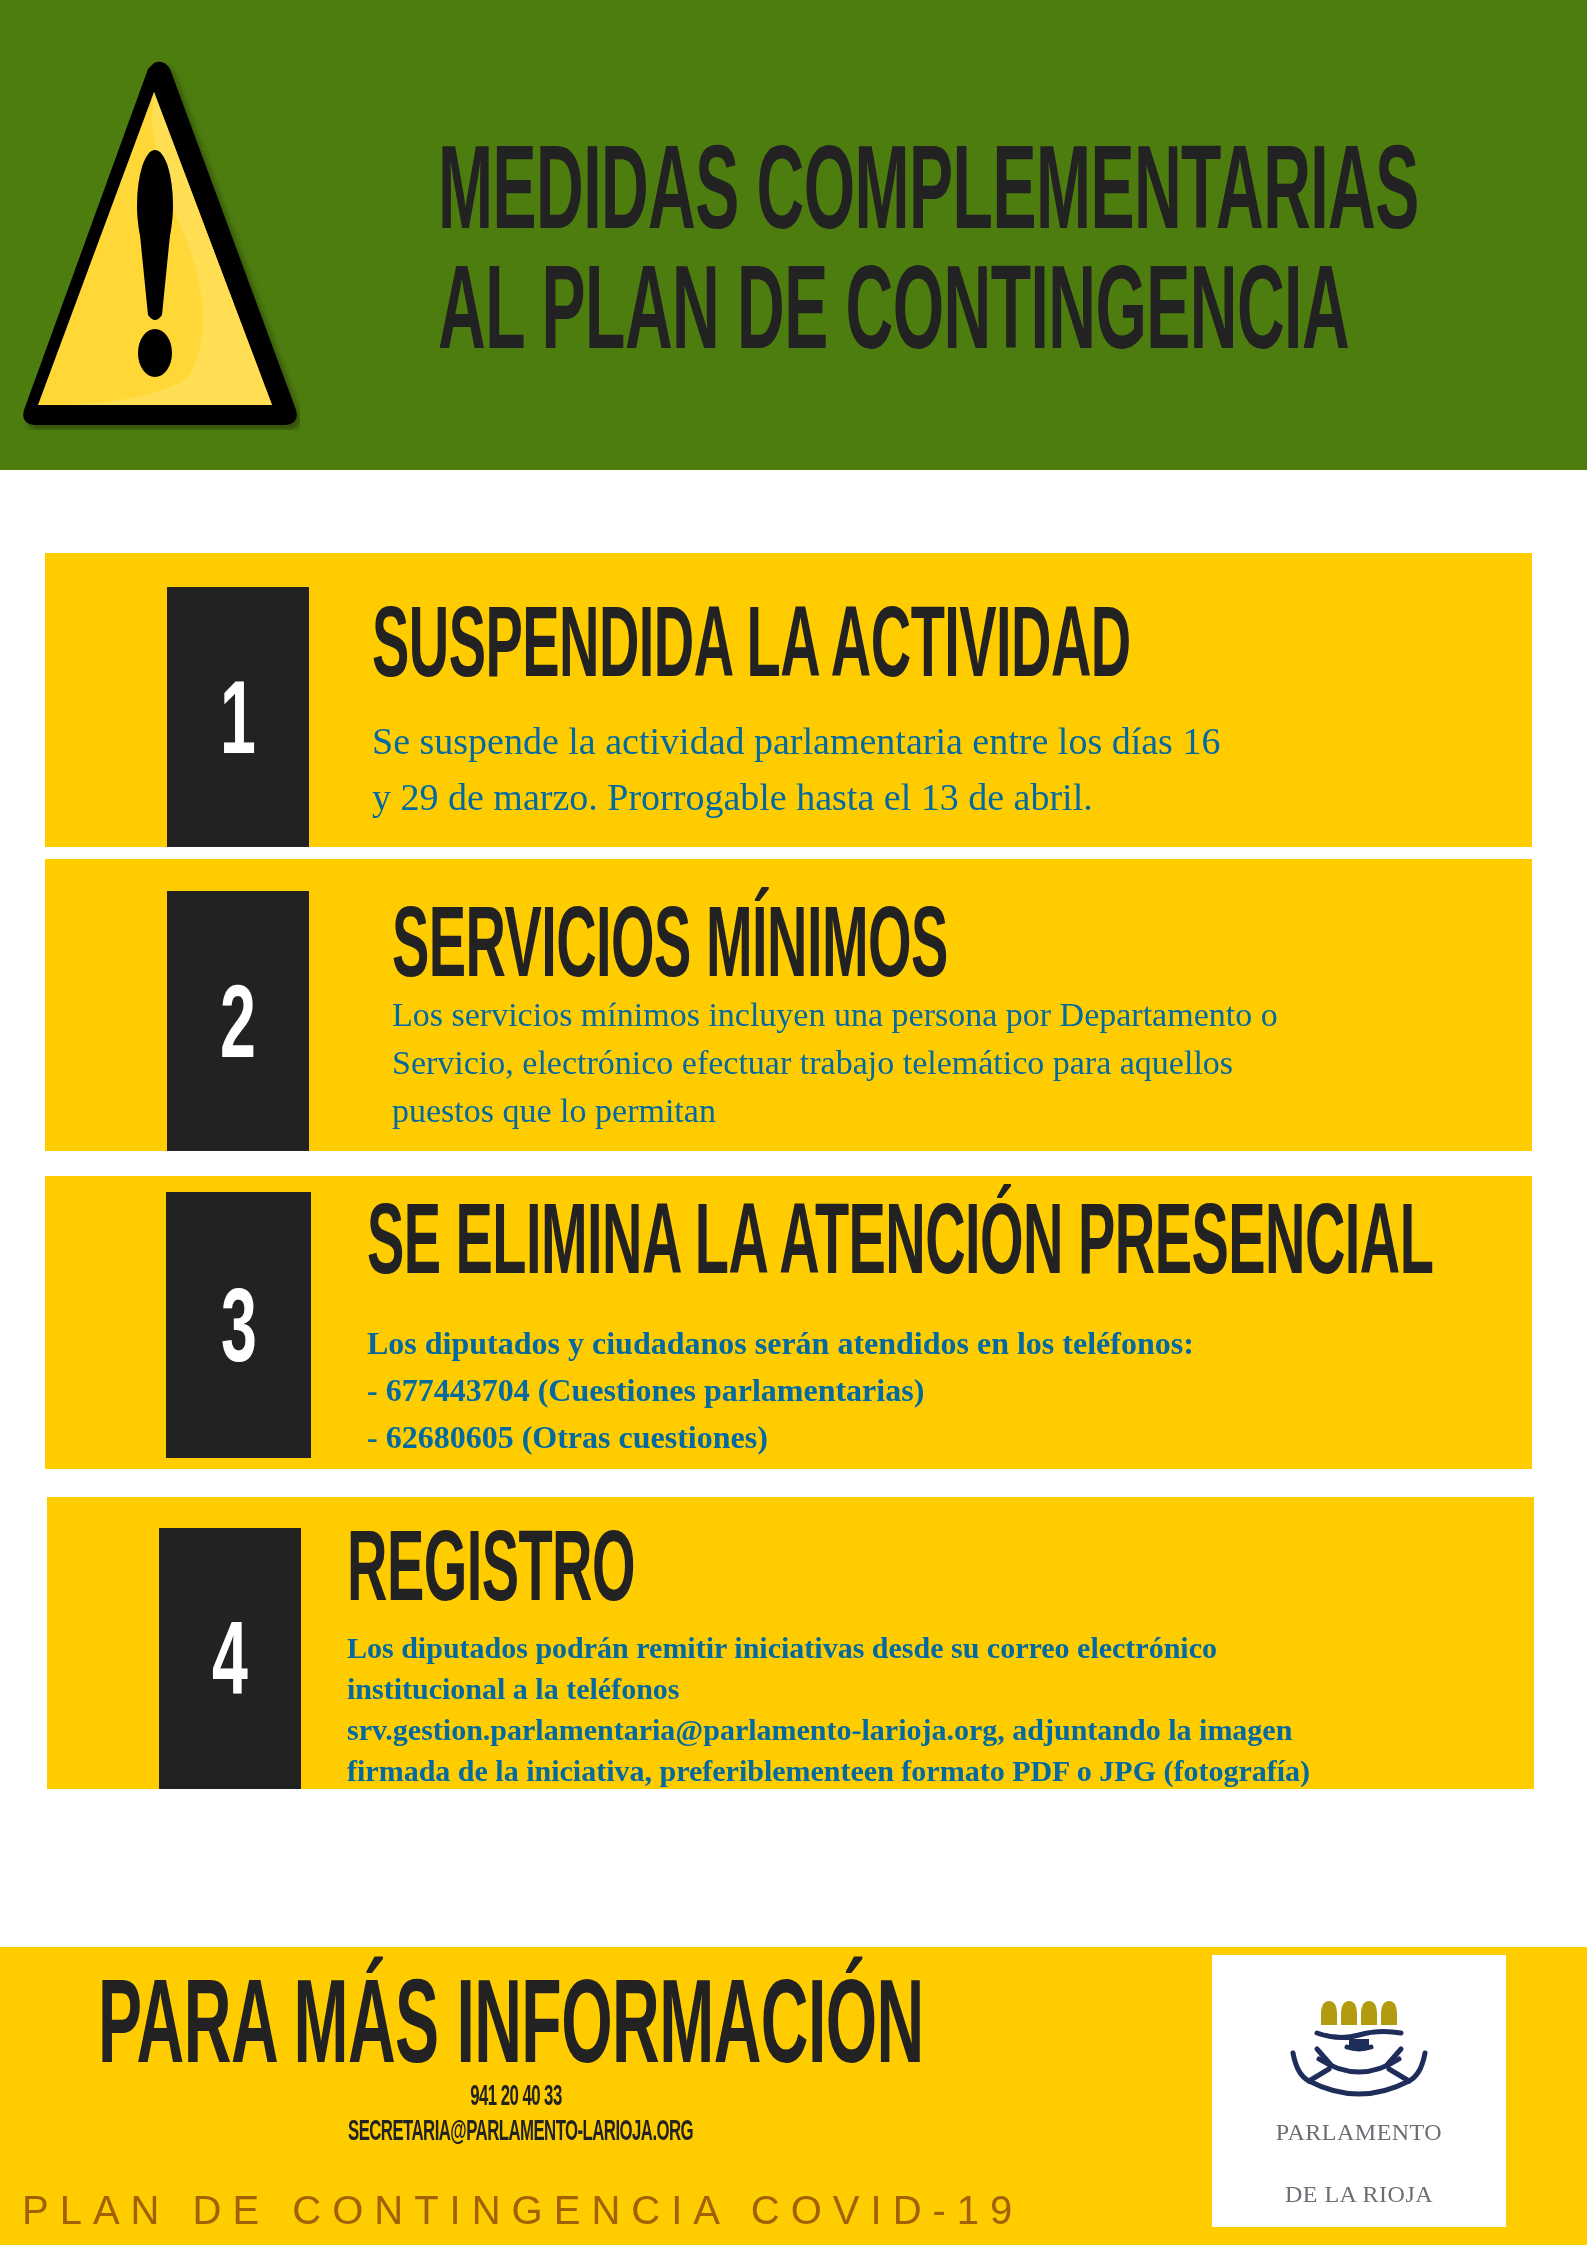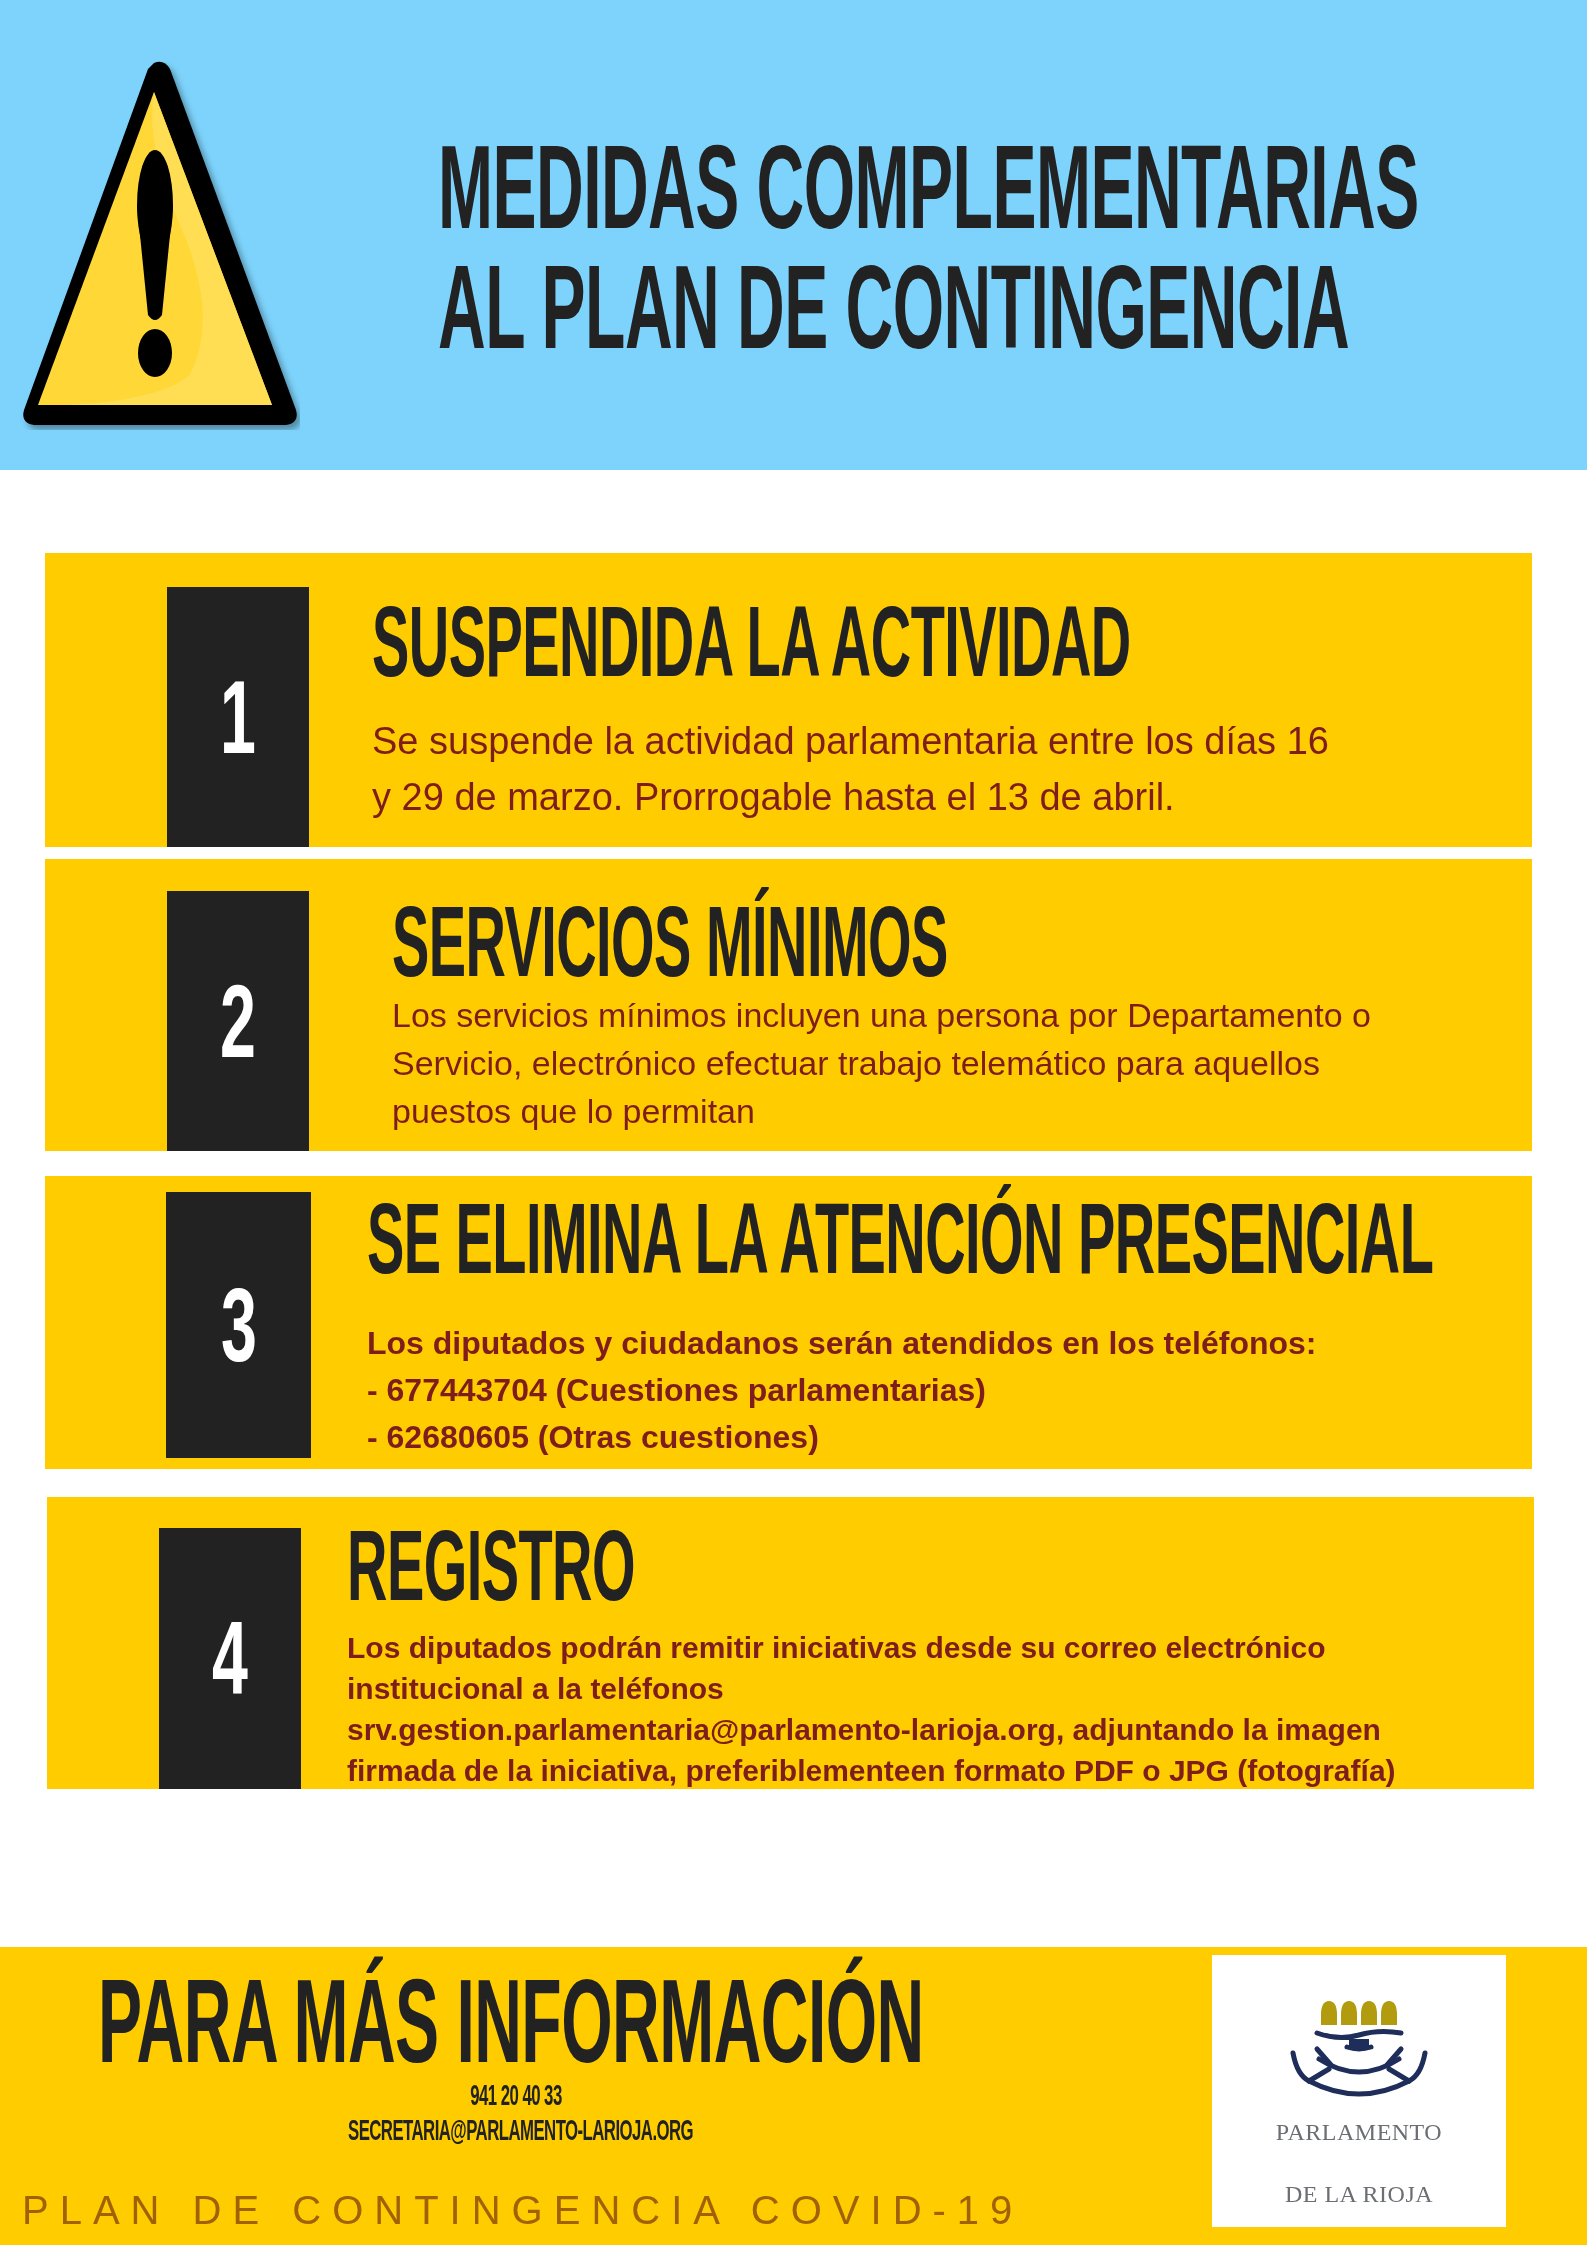--- a/index.html
+++ b/index.html
@@ -13,21 +13,21 @@
       font-family: "Liberation Sans", sans-serif;
       font-weight: bold;
       transform-origin: left top;
       white-space: nowrap;
       color: #222222;
       letter-spacing: -1px;
     }
     
     .header {
       position: absolute; left: 0; top: 0; width: 1587px; height: 470px;
-      background: #7dd3fc;
+      background: #4d7c0f;
     }
     .warning-icon { position: absolute; left: 20px; top: 55px; width: 280px; height: 375px; }
     .title-line {
       position: absolute; left: 438px; font-size: 118px; line-height: 118px;
       transform: scaleX(0.56);
     }
     .title-line.l1 { top: 128px; }
     .title-line.l2 { top: 248px; }
 
     
@@ -40,22 +40,22 @@
     }
     .num {
       color: #ffffff; font-family: "Liberation Sans", sans-serif; font-weight: bold;
       font-size: 104px; transform: scaleX(0.62); display: inline-block;
     }
     .box-title {
       position: absolute; font-size: 100px; line-height: 100px;
       transform: scaleX(0.56);
     }
     .box-body {
-      position: absolute; font-family: Liberation Sans, sans-serif;
-      color: #7f1d1d; white-space: nowrap;
+      position: absolute; font-family: Liberation Serif, serif;
+      color: #0369a1; white-space: nowrap;
     }
     .box-body .line { display: block; }
     .regular { font-weight: normal; }
     .bold { font-weight: bold; }
 
     
     .footer {
       position: absolute; left: 0; top: 1947px; width: 1587px; height: 298px;
       background: #FFCC00;
     }

